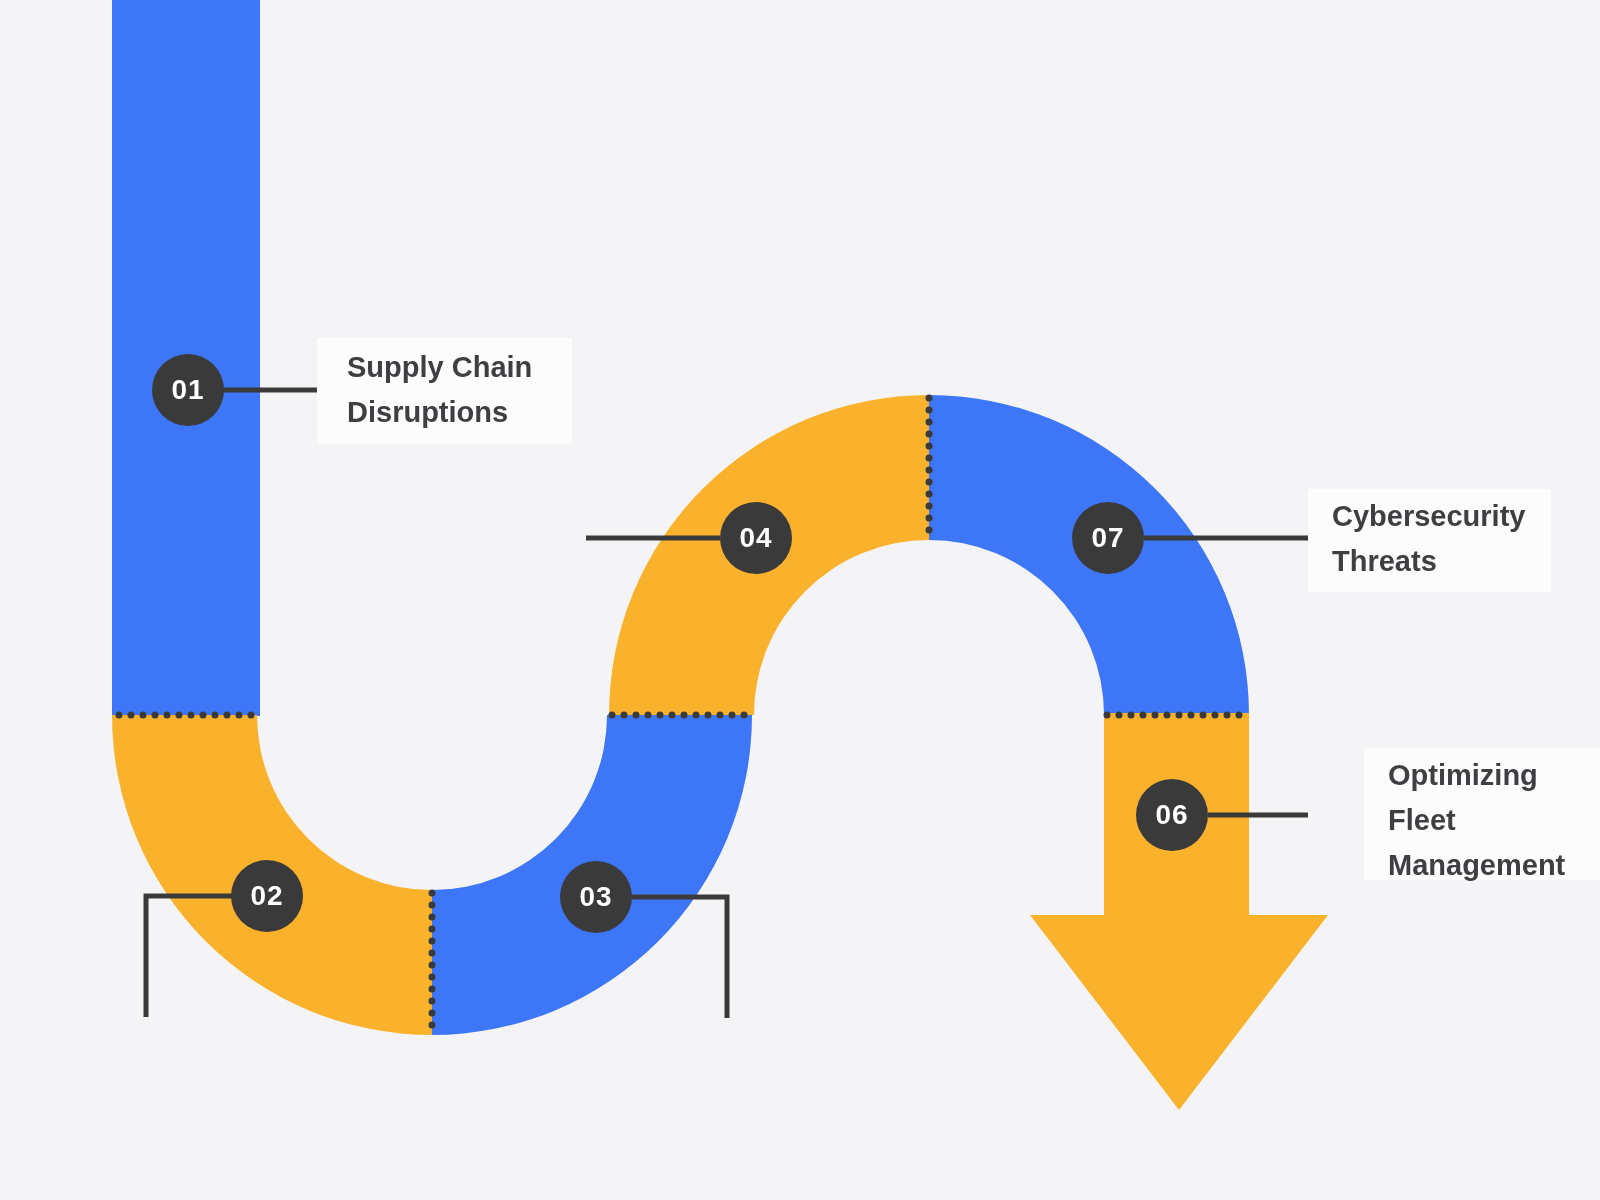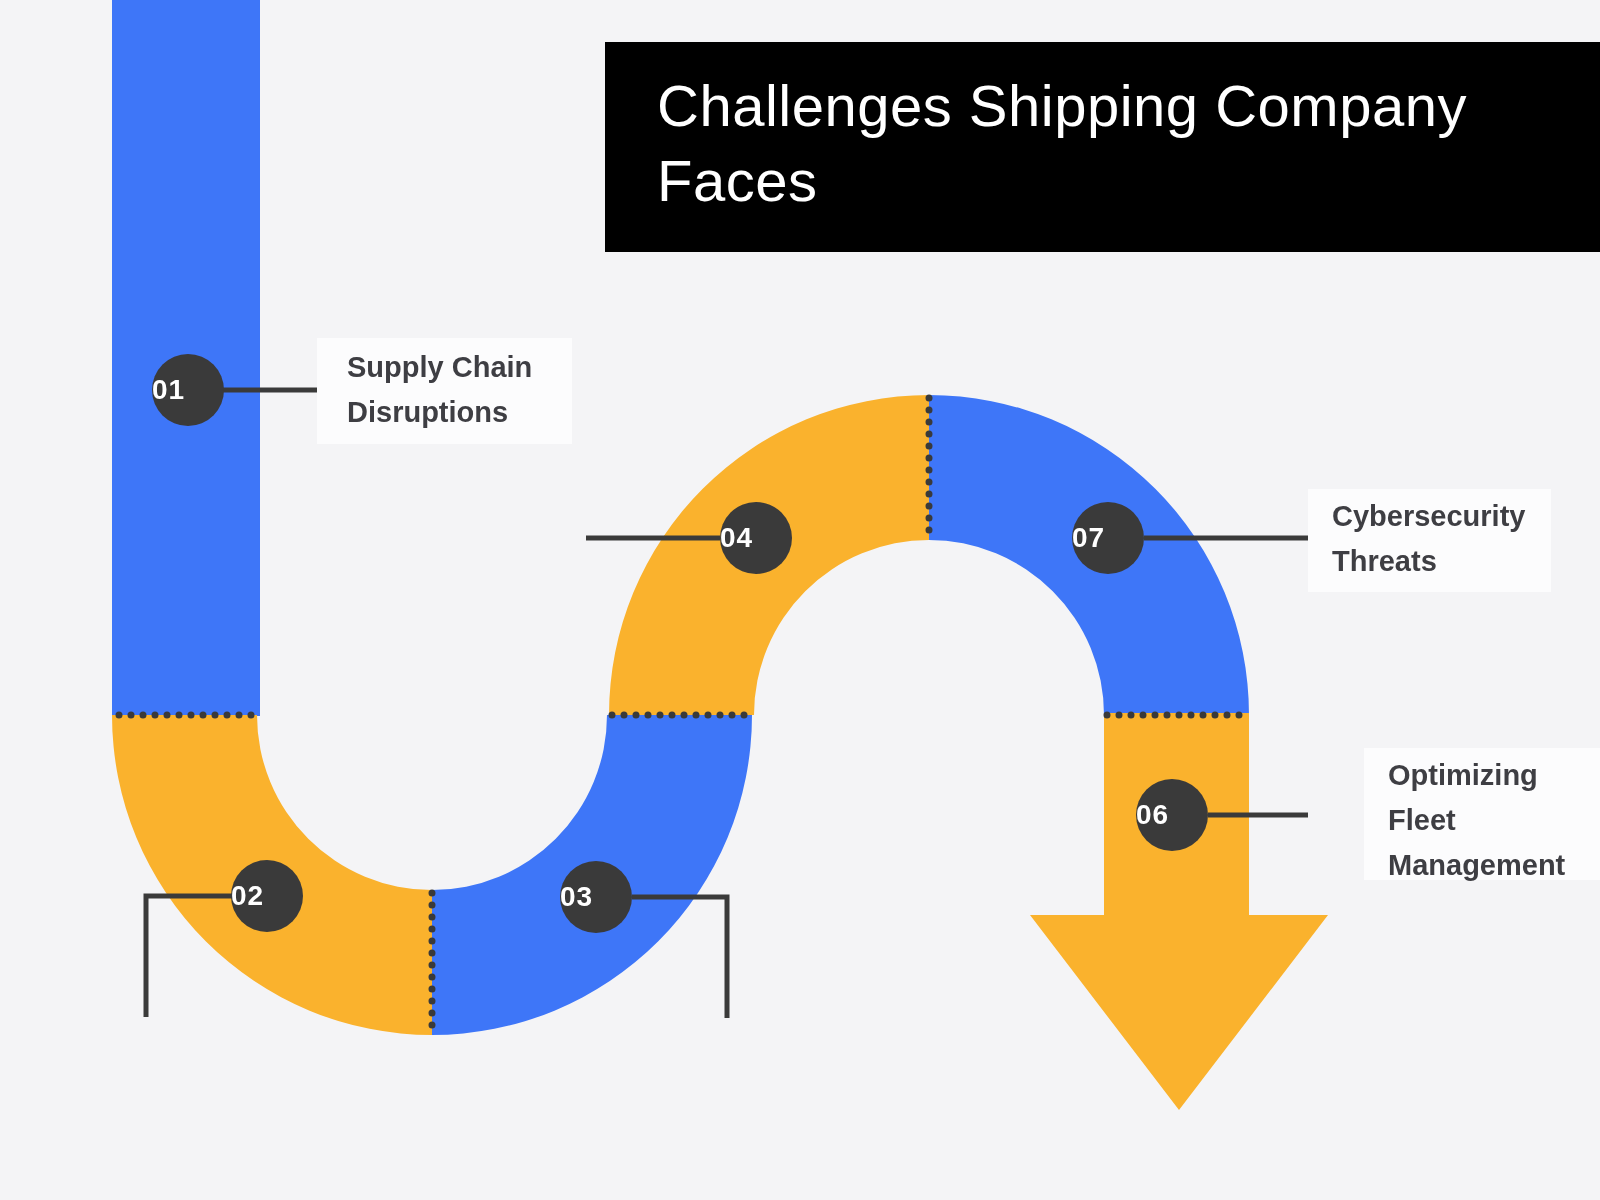--- a/index.html
+++ b/index.html
@@ -23,21 +23,21 @@
     background:var(--title-bg);
   }
   .title-box h1{
     margin:0; padding:26px 0 0 52px;
     color:var(--title-text); font-size:58px; line-height:75px; font-weight:400;
     white-space:pre-line; letter-spacing:0.5px;
   }
   .badge{
     position:absolute; width:72px; height:72px; border-radius:50%;
     background:var(--dark); color:#fff;
-    display:flex; align-items:center; justify-content:flex-start;
+    display:flex; align-items:center; justify-content:center;
     font-size:28px; font-weight:bold; letter-spacing:1px;
   }
   .label-box{
     position:absolute; background:var(--label-box);
     color:var(--label-text);
   }
   .label-box .txt{
     white-space:pre-line; font-size:29px; line-height:45px; font-weight:700;
   }
   
@@ -86,24 +86,20 @@
     <line x1="1107" y1="715" x2="1245" y2="715" class="dotline"></line>
 
     <polyline points="219,390 317,390" class="connector"></polyline>
     <polyline points="232,896 146,896 146,1017" class="connector"></polyline>
     <polyline points="632,897 727,897 727,1018" class="connector"></polyline>
     <polyline points="720,538 586,538" class="connector"></polyline>
     <polyline points="1144,538 1308,538" class="connector"></polyline>
     <polyline points="1208,815 1308,815" class="connector"></polyline>
   </svg>
 
-  <div class="title-box">
-    <h1>Challenges Shipping Company
-Faces</h1>
-  </div>
 
   <div class="label-box b1">
     <div class="txt">Supply Chain
 Disruptions</div>
   </div>
   <div class="label-box b5">
     <div class="txt">Cybersecurity
 Threats</div>
   </div>
   <div class="label-box b6">

